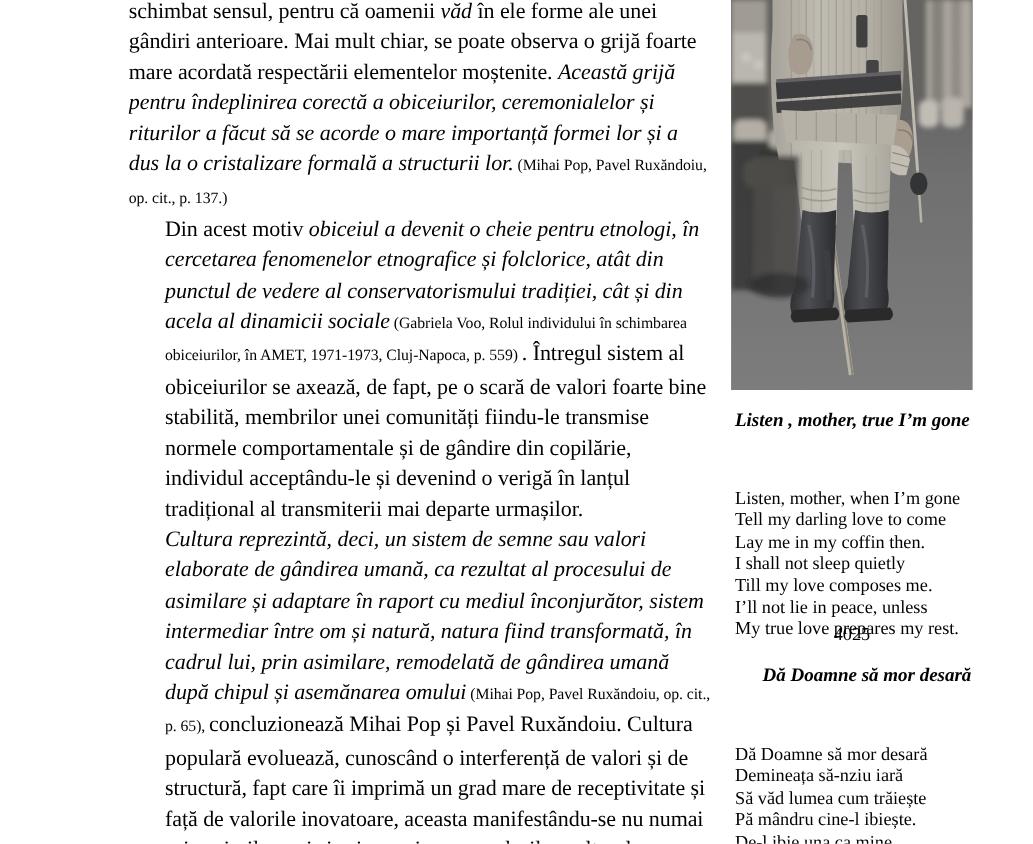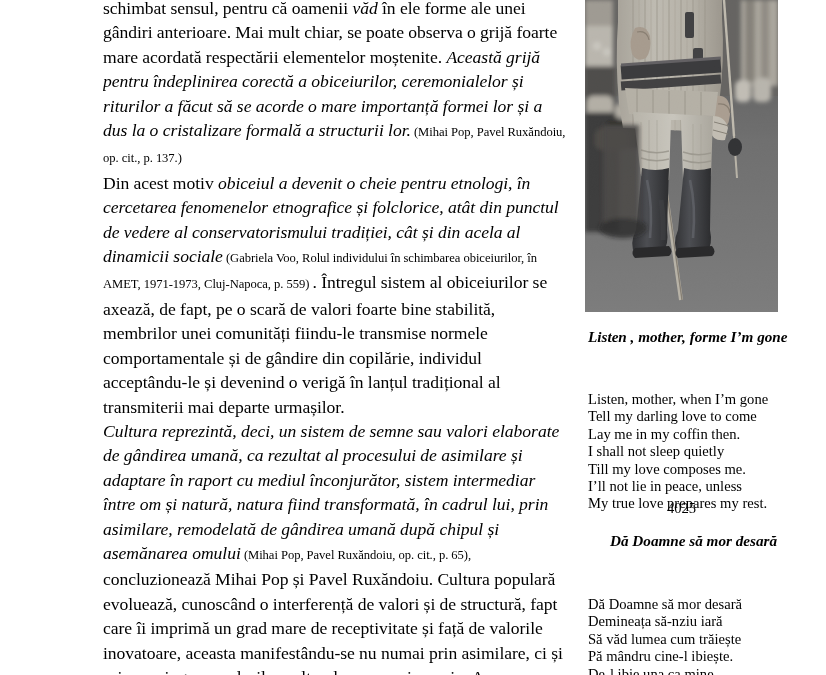--- a/index.html
+++ b/index.html
@@ -33,21 +33,21 @@
     overflow: hidden;
   }
 
   .para {
     margin: 0;
     font-size: 17.6px;
     line-height: 24.4px;
     text-align: left;
     letter-spacing: -0.05px;
   }
-  .para + .para { margin-top: 0; }
+  .para + .para { margin-top: 0; margin-left: 29px; }
 
   .it { font-style: italic; }
   .cite {
     font-size: 12.6px;
     font-style: normal;
     line-height: 24.4px;
   }
 
   
   #side-column {
@@ -262,21 +262,21 @@
 
         <g filter="url(#blur2)" opacity="0.9">
           <rect x="18" y="125" width="36" height="100" fill="#3a3834"></rect>
           <ellipse cx="38" cy="228" rx="24" ry="10" fill="#121214"></ellipse>
         </g>
 
         <rect x="0" y="0" width="193" height="312" filter="url(#grain)" fill="#808080" opacity="0.28"></rect>
       </svg>
     </div>
 
-    <div class="song-title" id="title-en">Listen , mother, forme I’m gone</div>
+    <div class="song-title" id="title-en">Listen , mother, true I’m gone</div>
     <div class="lyrics" id="lyrics-en">Listen, mother, when I’m gone
 Tell my darling love to come
 Lay me in my coffin then.
 I shall not sleep quietly
 Till my love composes me.
 I’ll not lie in peace, unless
 My true love prepares my rest.</div>
 
     <div id="song-number">4025</div>
 

